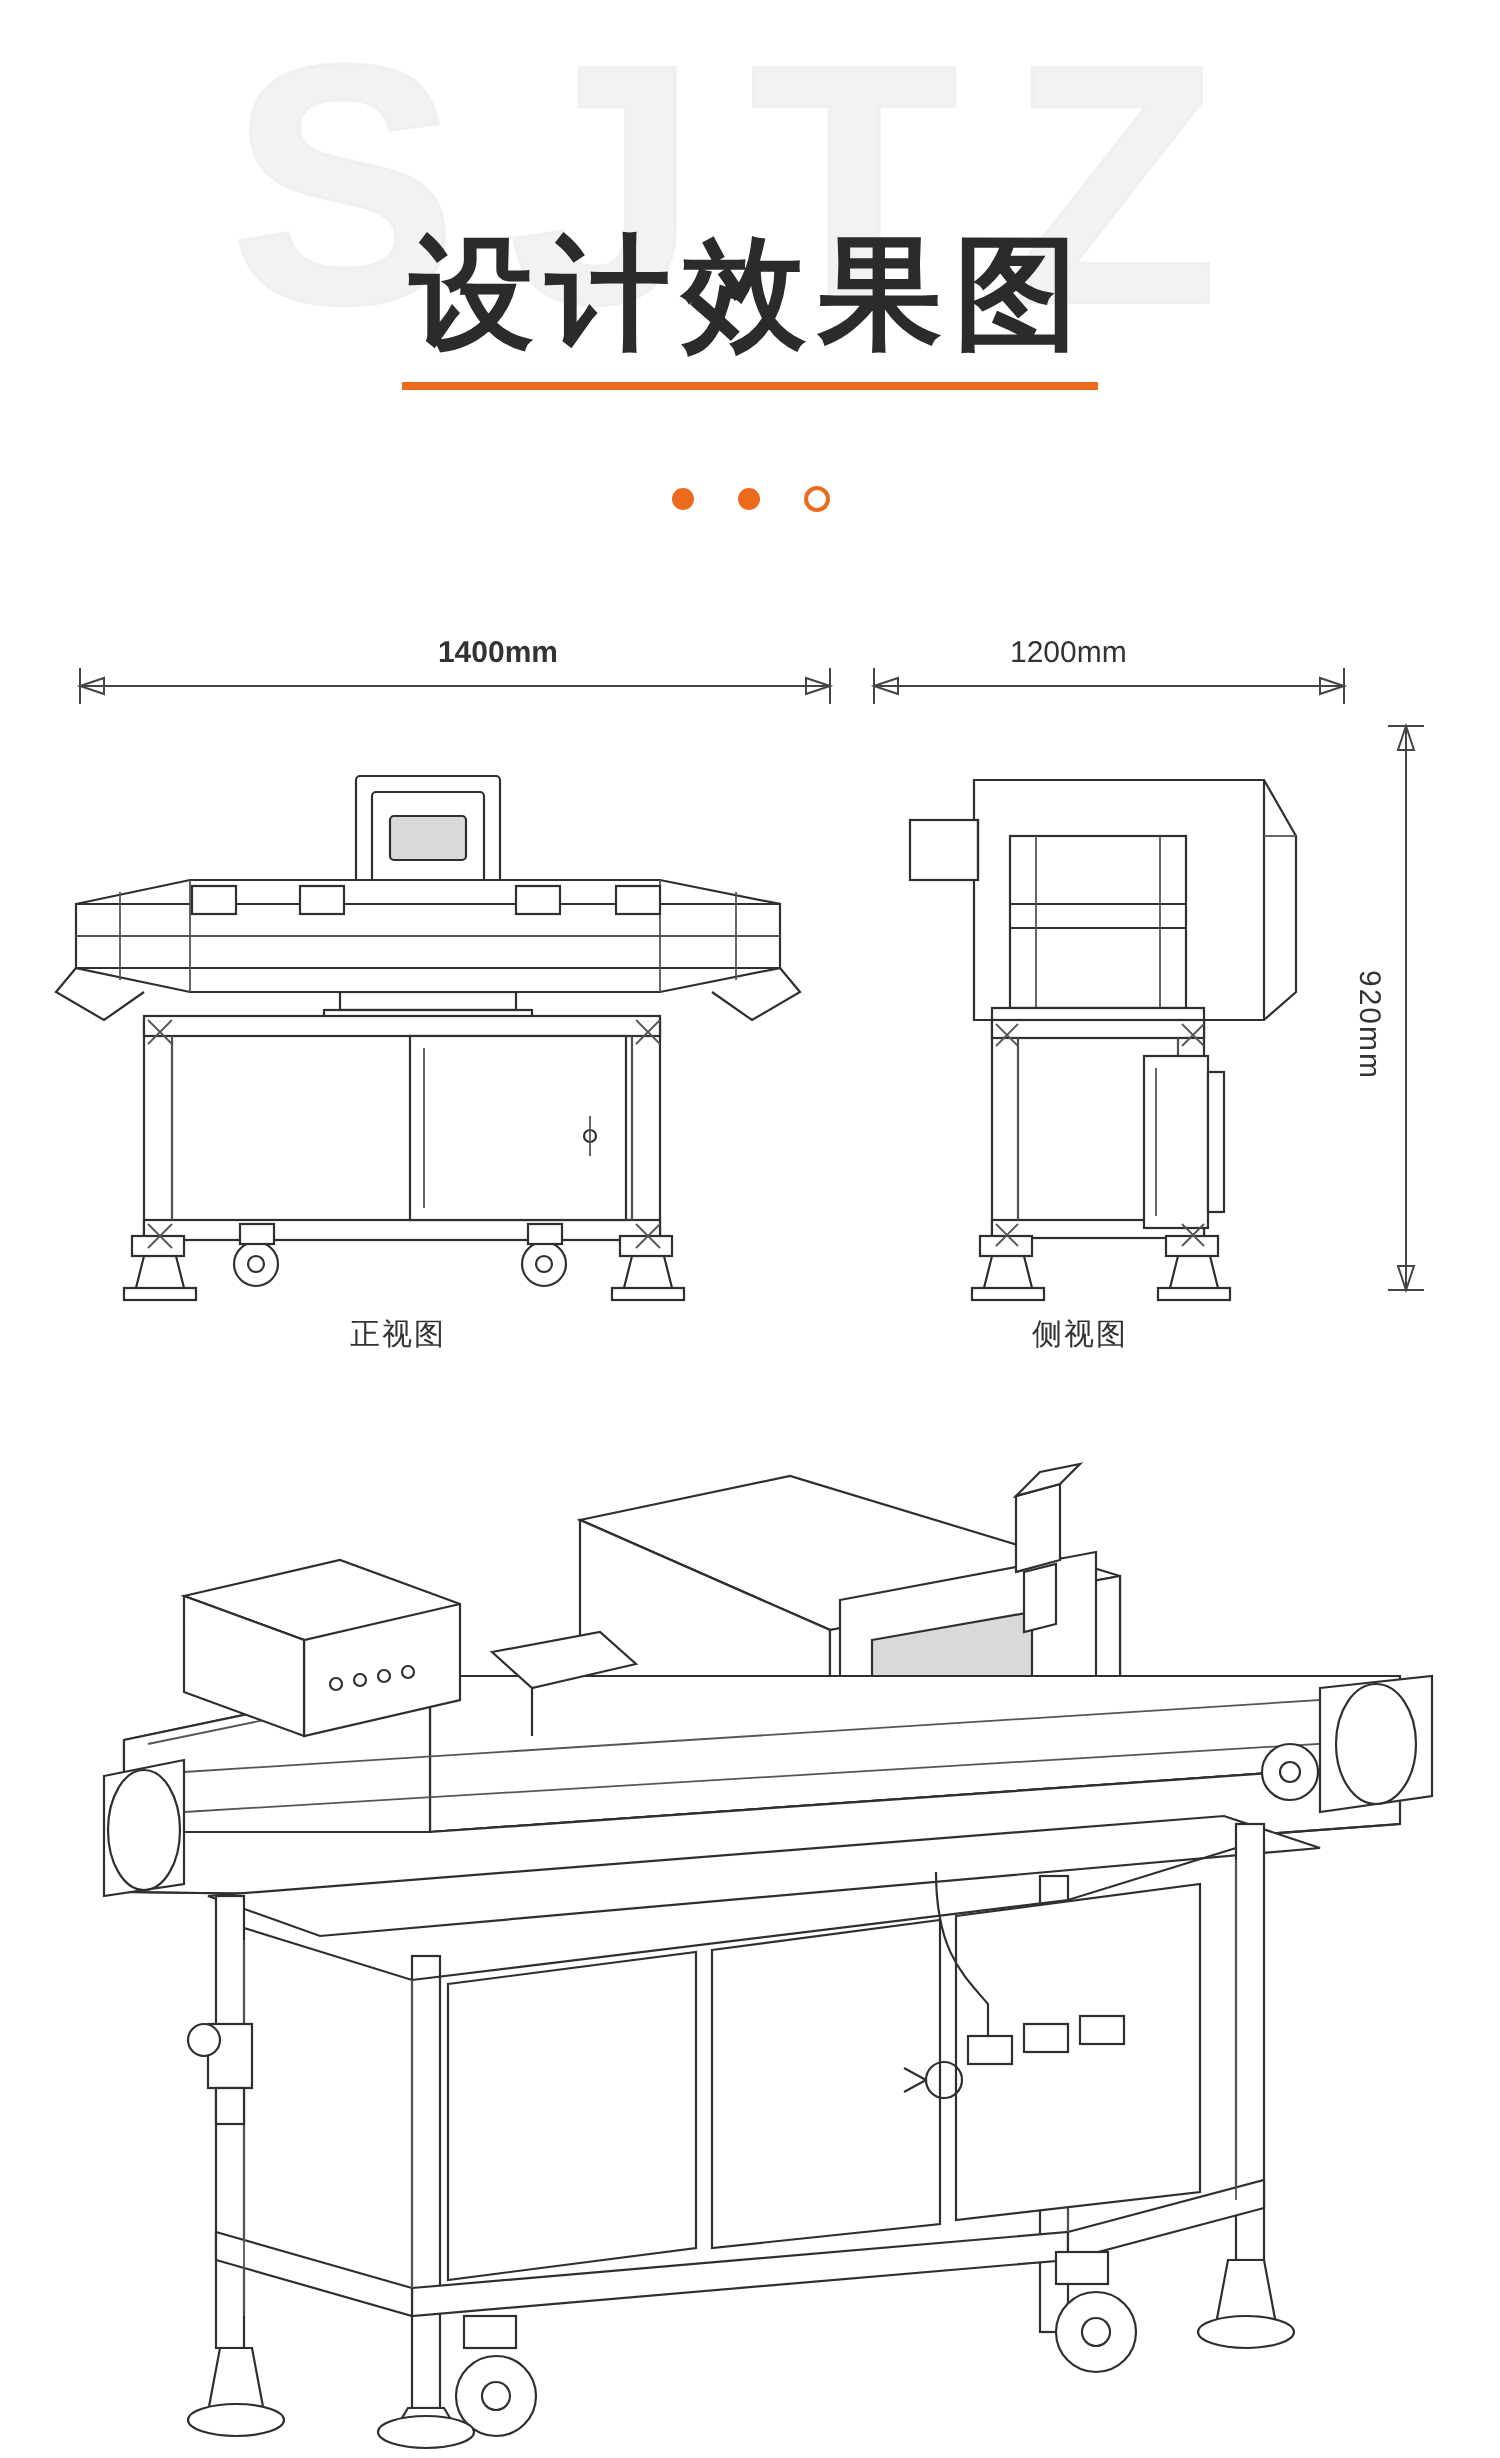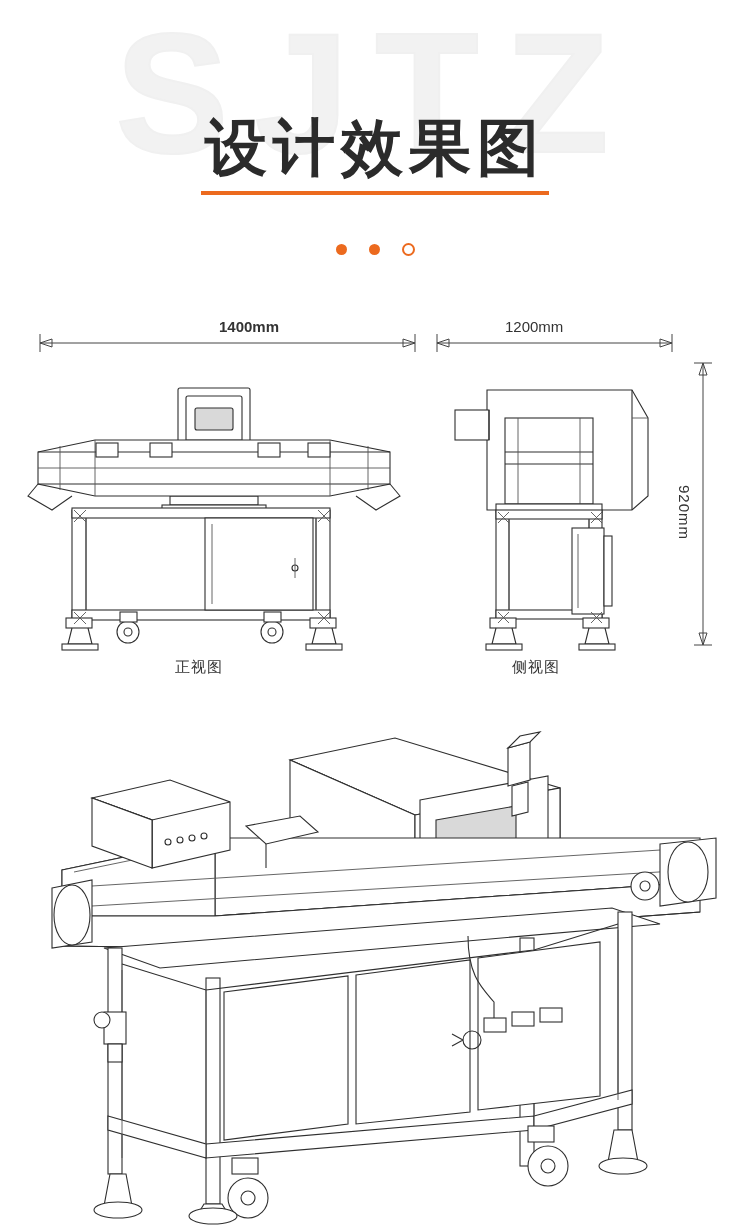--- a/index.html
+++ b/index.html
@@ -95,21 +95,21 @@
     width: 750px;
     height: 420px;
   }
   .caption {
     position: absolute;
     font-size: 15px;
     color: #333;
     letter-spacing: 1px;
   }
   .cap-front { top: 358px; left: 175px; width: 120px; text-align: left; }
-  .cap-side  { top: 358px; left: 512px; width: 120px; }
+  .cap-side  { top: 358px; left: 480px; width: 120px; text-align: center; }
 
   .dim-label {
     position: absolute;
     font-size: 15px;
     color: #333;
   }
   .dim-front { top: 18px; left: 149px; width: 130px; text-align: right; font-weight: bold; }
   .dim-side  { top: 18px; left: 505px; width: 130px; text-align: left; }
   .dim-height {
     position: absolute;

